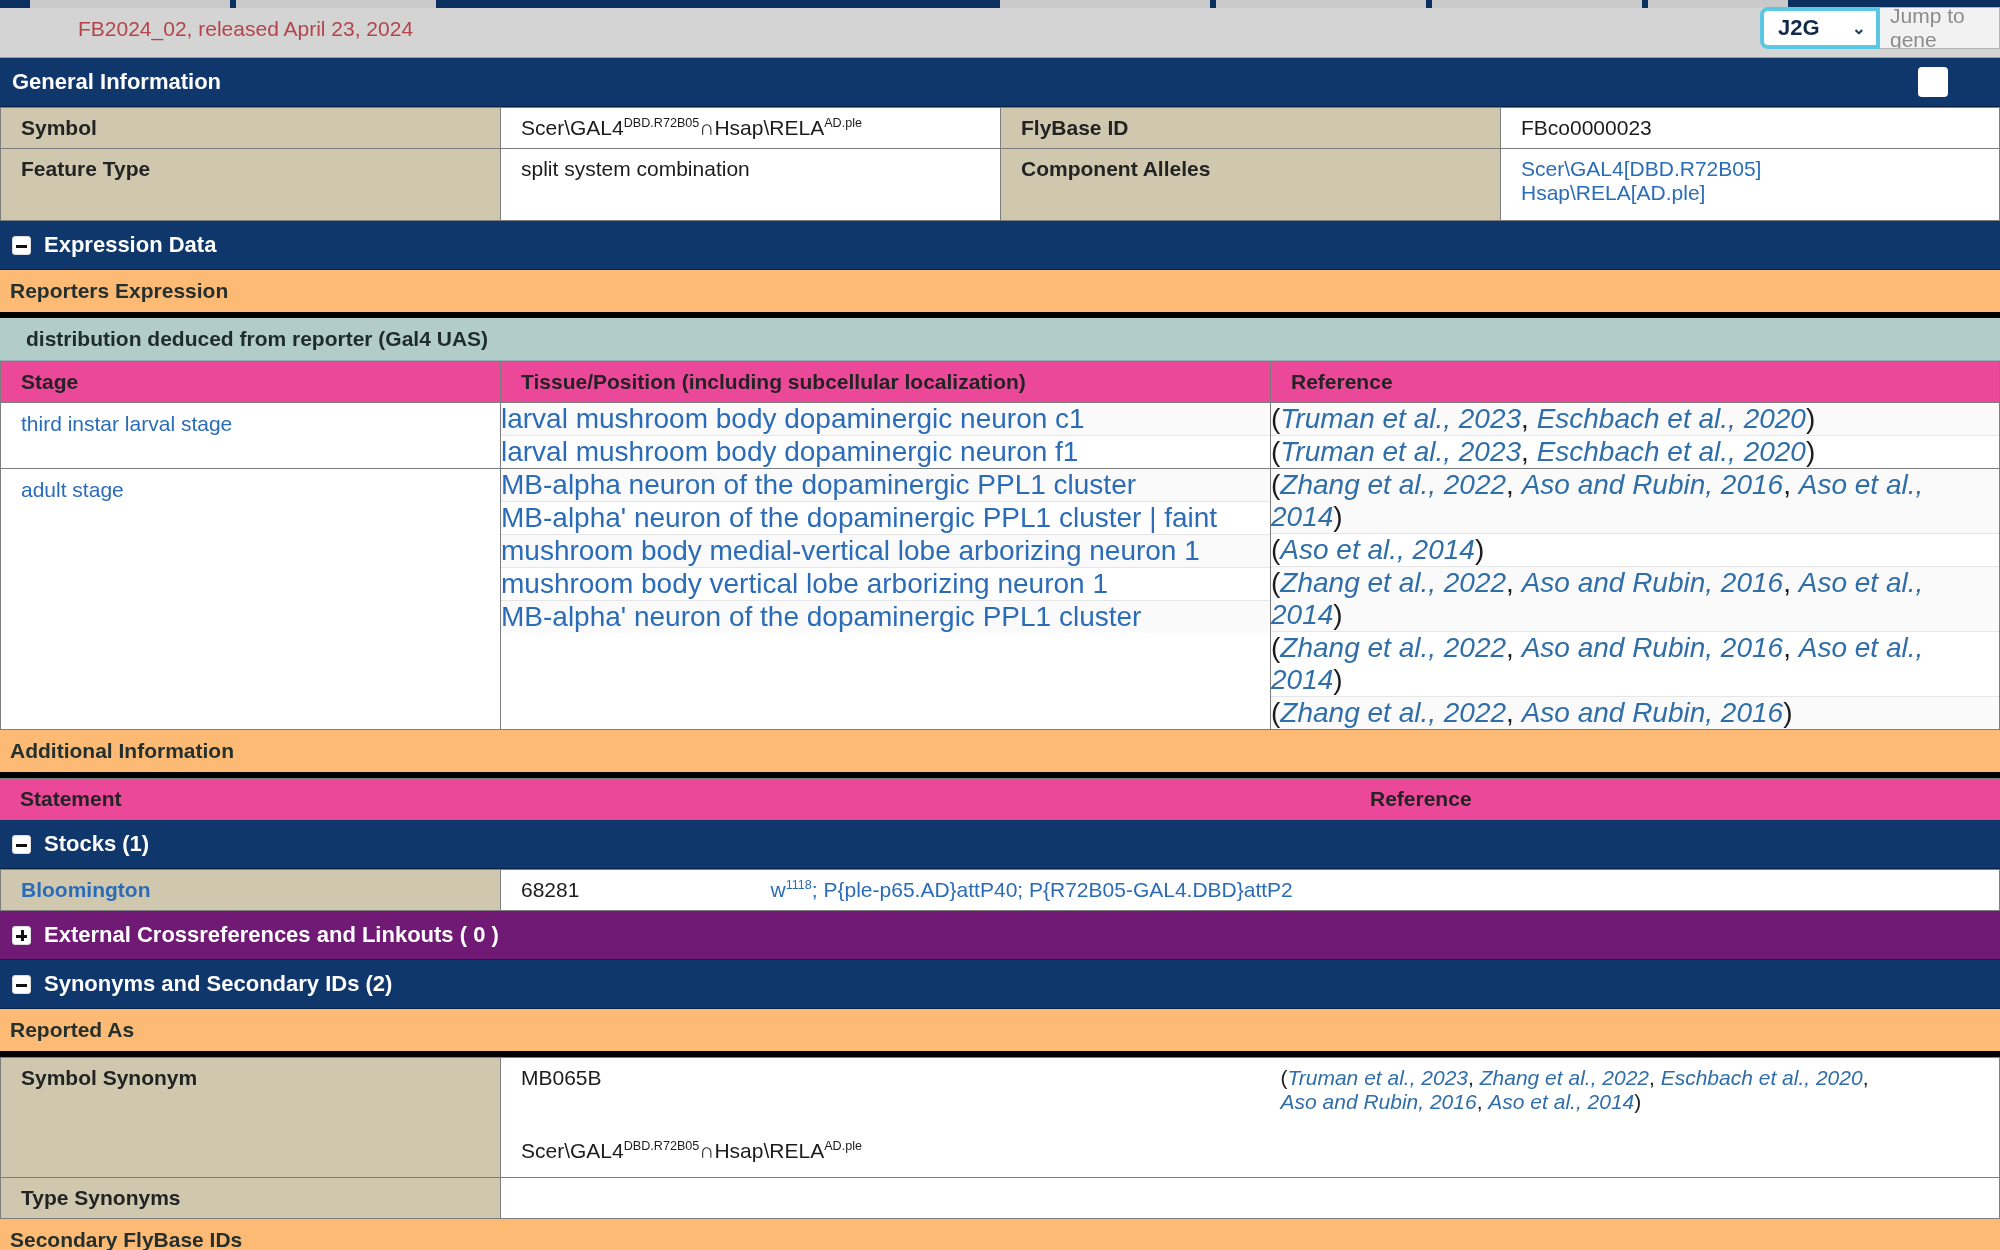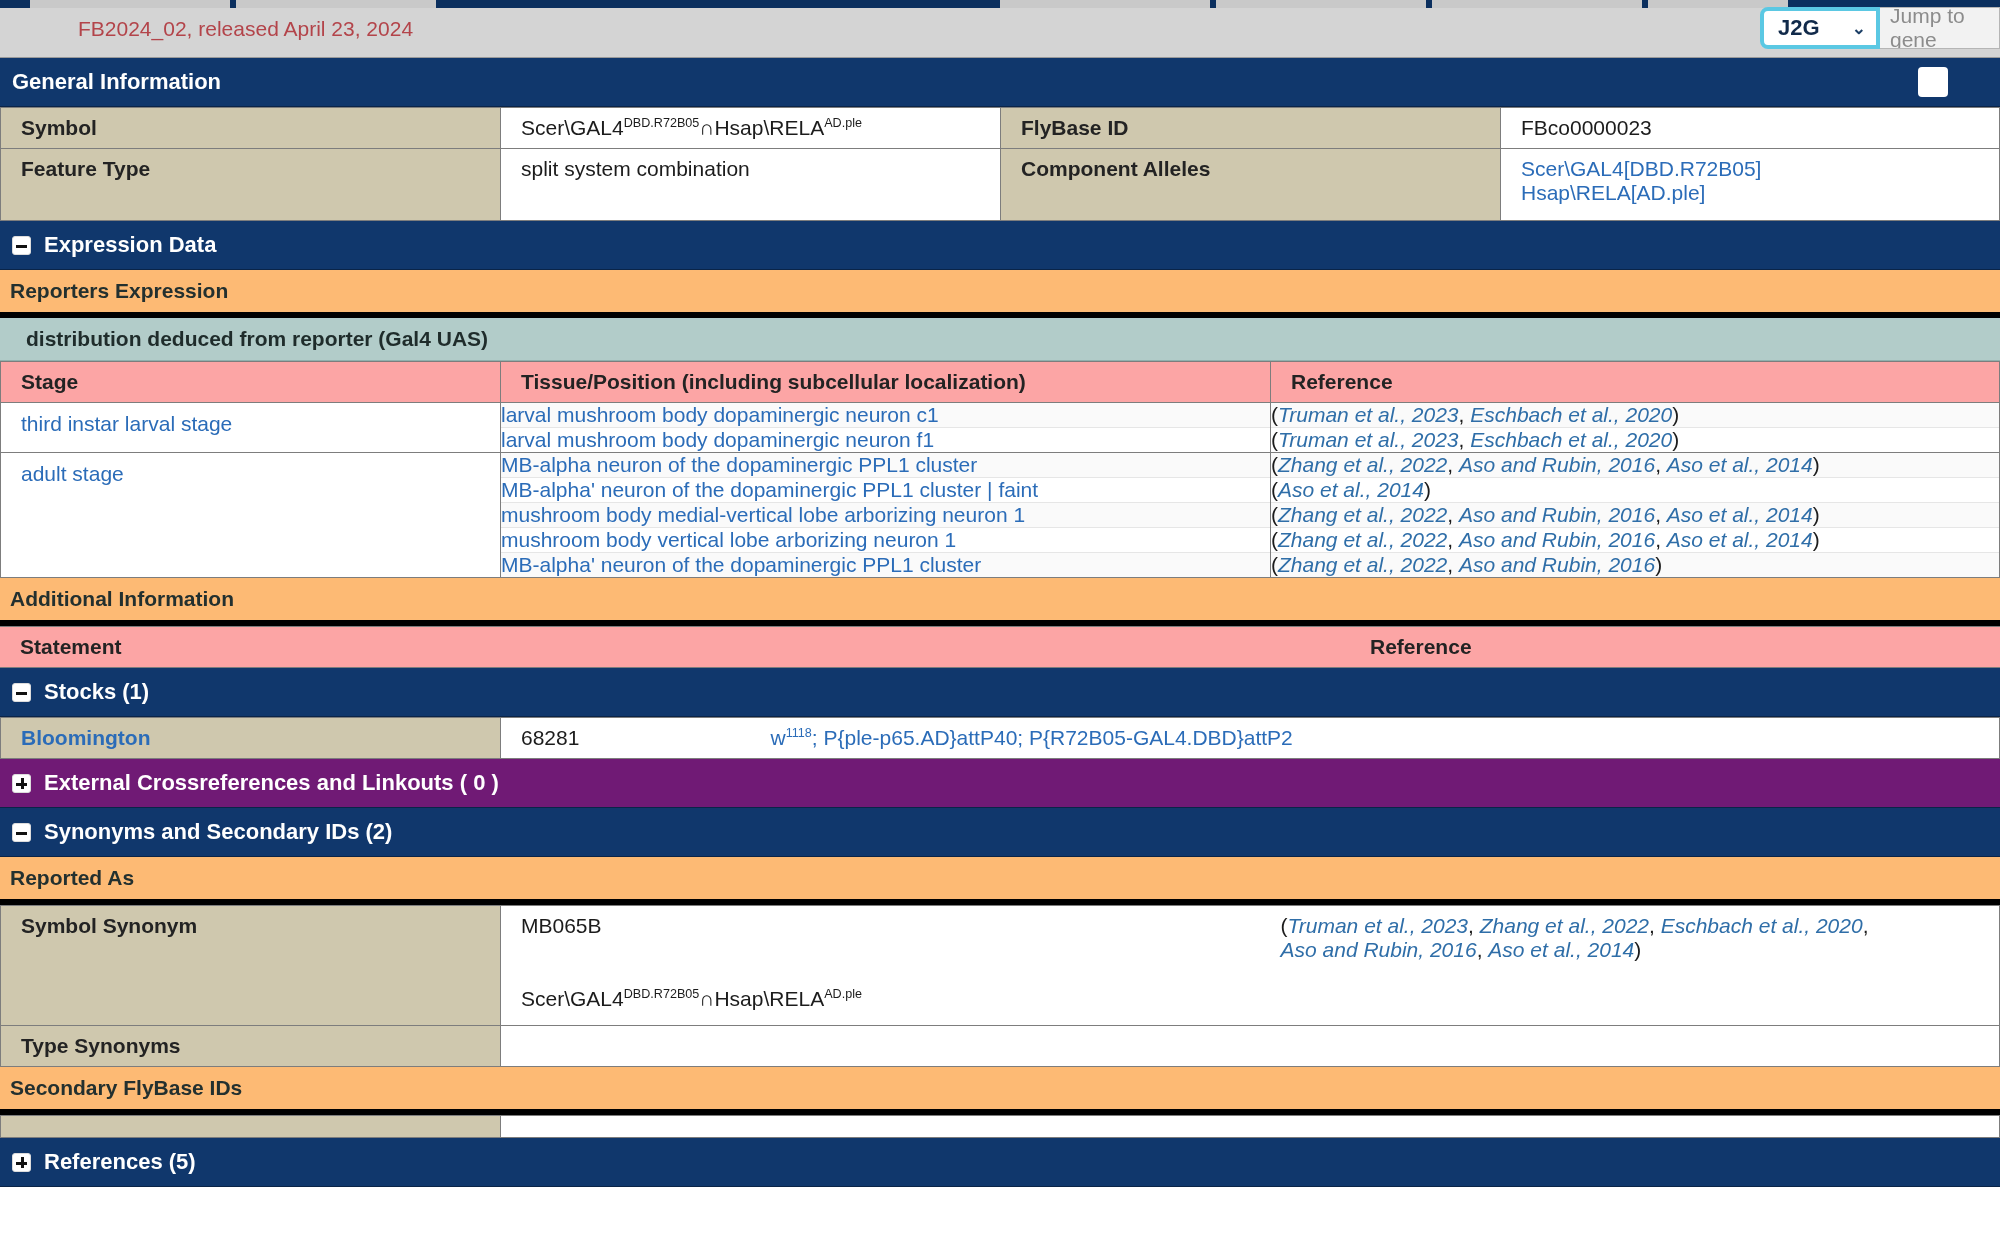--- a/index.html
+++ b/index.html
@@ -133,38 +133,38 @@
     border: 1px solid #7d7d7d;
     text-align: left;
   }
   .lbl {
     background: #cfc8ae;
     font-weight: bold;
     color: #232323;
   }
   .val { background: #ffffff; color: #1c1c1c; }
   .hdr {
-    background: #fca5a5;
+    background: #ec4899;
     font-weight: bold;
     color: #232323;
     padding: 7px 10px 7px 20px;
   }
   a.lk { color: #2b6cb8; text-decoration: none; }
   a.lk.ref { color: #2f6ea8; font-style: italic; }
   .plain { color: #1c1c1c; font-style: normal; }
   sup { font-size: 0.6em; }
 
   .expr-table td { border: 1px solid #8a8a8a; }
   .expr-row-wrap td { padding: 0 !important; border: 1px solid #8a8a8a; }
   table.inner { width: 100%; border-collapse: collapse; table-layout: fixed; }
   table.inner td {
     border: none;
     border-bottom: 1px solid #e6e6e6;
     padding: 9px 10px 9px 20px;
-    font-size: 21px;
+    font-size: 28px;
     vertical-align: top;
   }
   table.inner tr:last-child td { border-bottom: none; }
   table.inner tr:nth-child(odd) td { background: #fafafa; }
   table.inner tr:nth-child(even) td { background: #ffffff; }
 </style>
 </head>
 <body>
 
 <div class="page">

